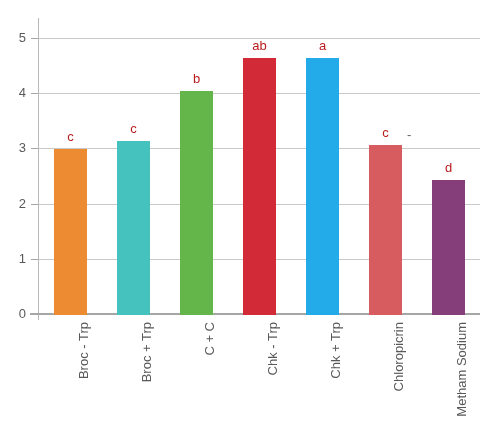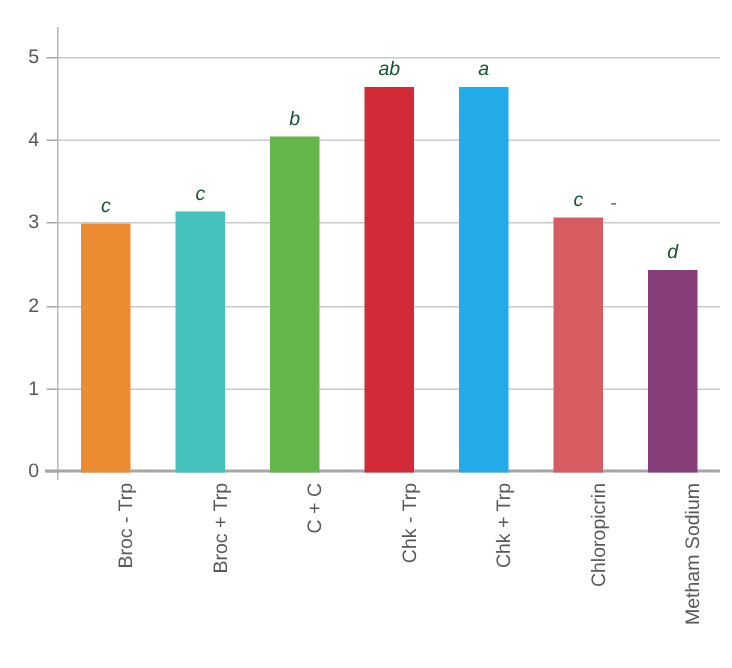--- a/index.html
+++ b/index.html
@@ -83,23 +83,22 @@
     left: 0;
     bottom: 0;
     width: 100%;
   }
   .bar-annotation {
     position: absolute;
     left: 0;
     width: 100%;
     text-align: center;
     font-size: 13px;
-    color: #14532d;
+    color: #b91c1c;
     line-height: 1;
-    font-style: italic;
   }
   .bar-extra-mark {
     position: absolute;
     font-size: 13px;
     color: #636363;
     line-height: 1;
   }
 
   
   .x-labels-layer {

